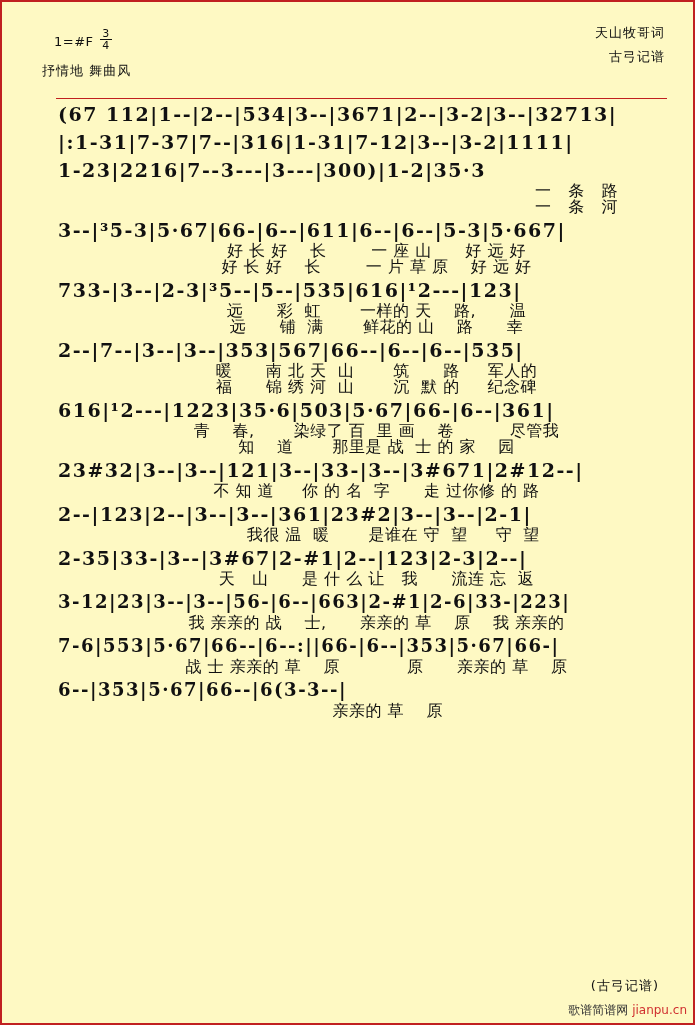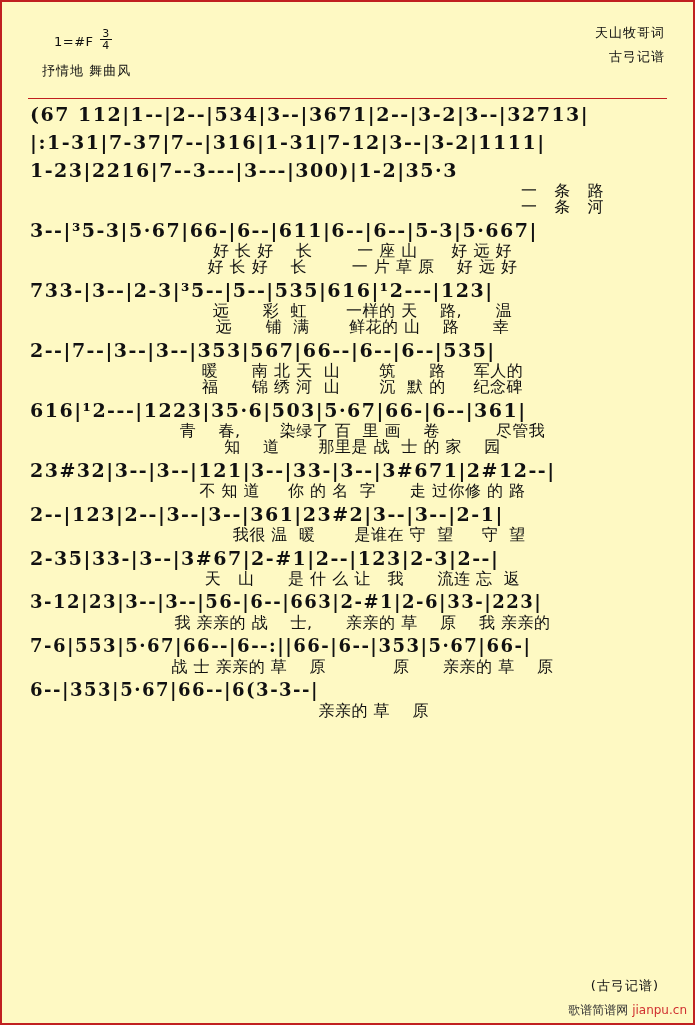--- a/index.html
+++ b/index.html
@@ -83,20 +83,21 @@
     position: absolute;
     right: 28px;
     top: 46px;
     font-size: 13px;
     letter-spacing: 1px;
   }
   
   .score {
     position: relative;
     padding: 0 20px;
+    margin-left: 28px;
   }
   .sysrow {
     position: relative;
     margin-top: 2px;
   }
   .notes {
     font-family: "DejaVu Serif", "Liberation Serif", serif;
     font-size: 19px;
     font-weight: bold;
     letter-spacing: 1.5px;

